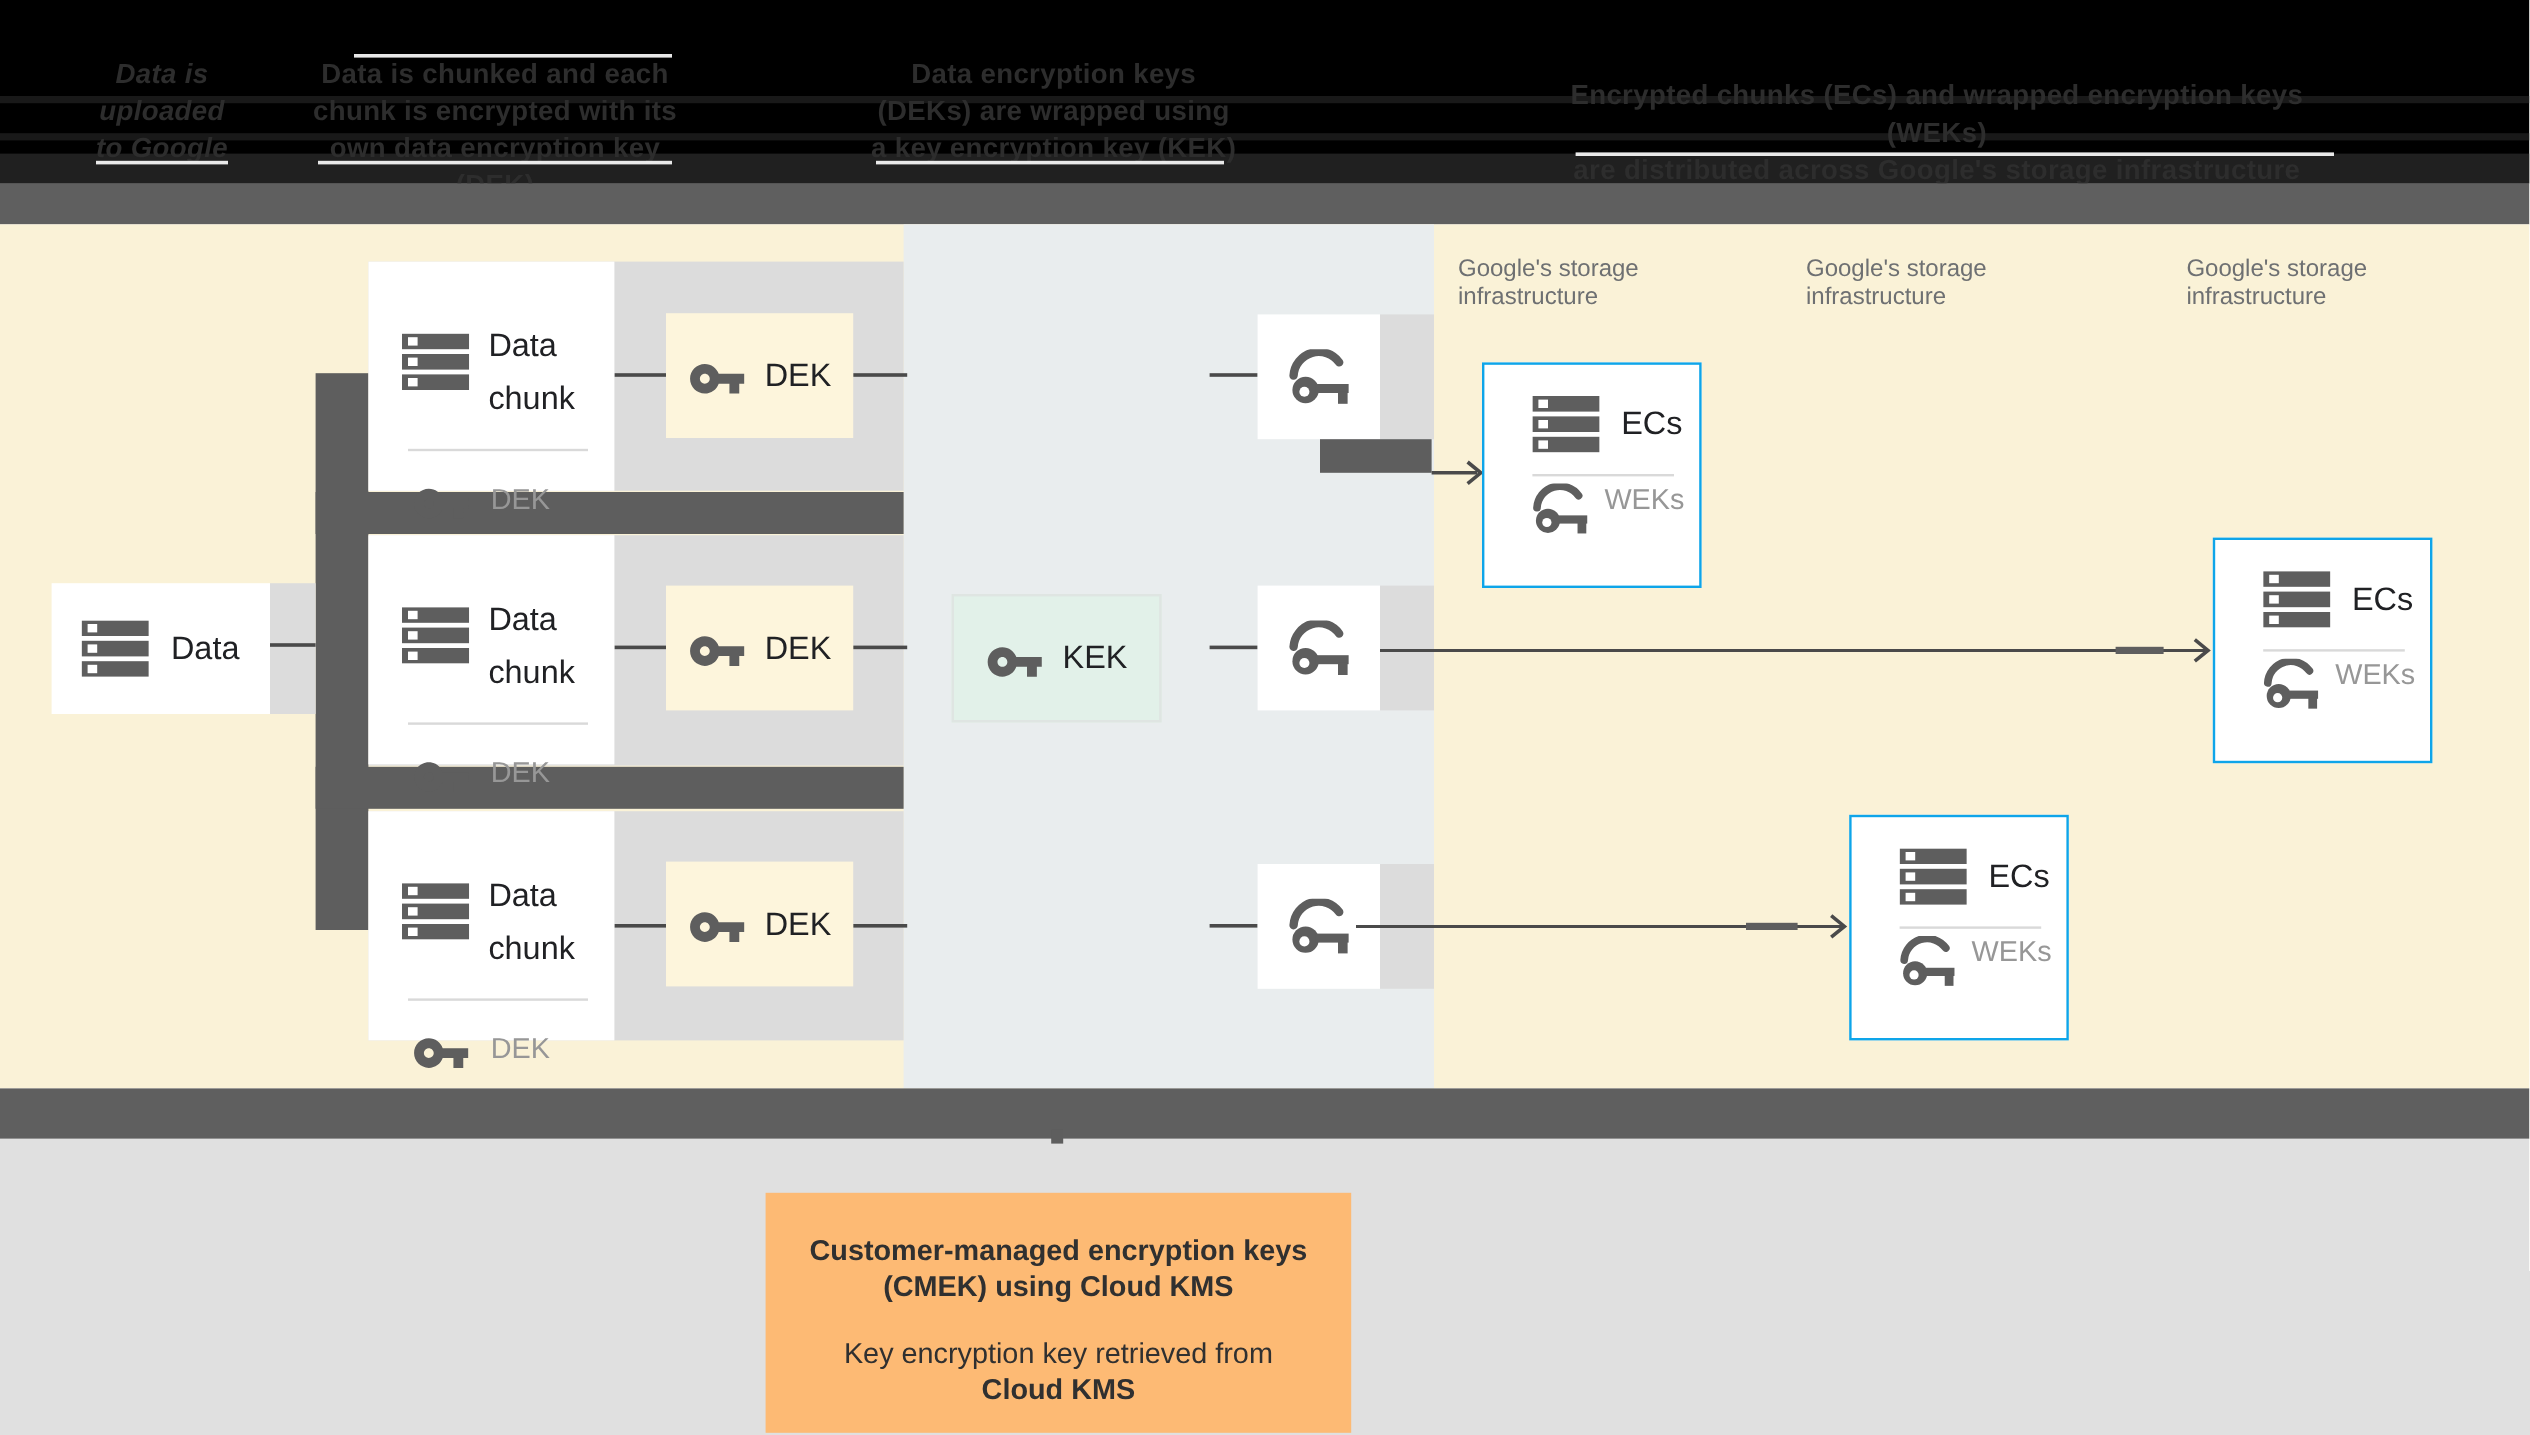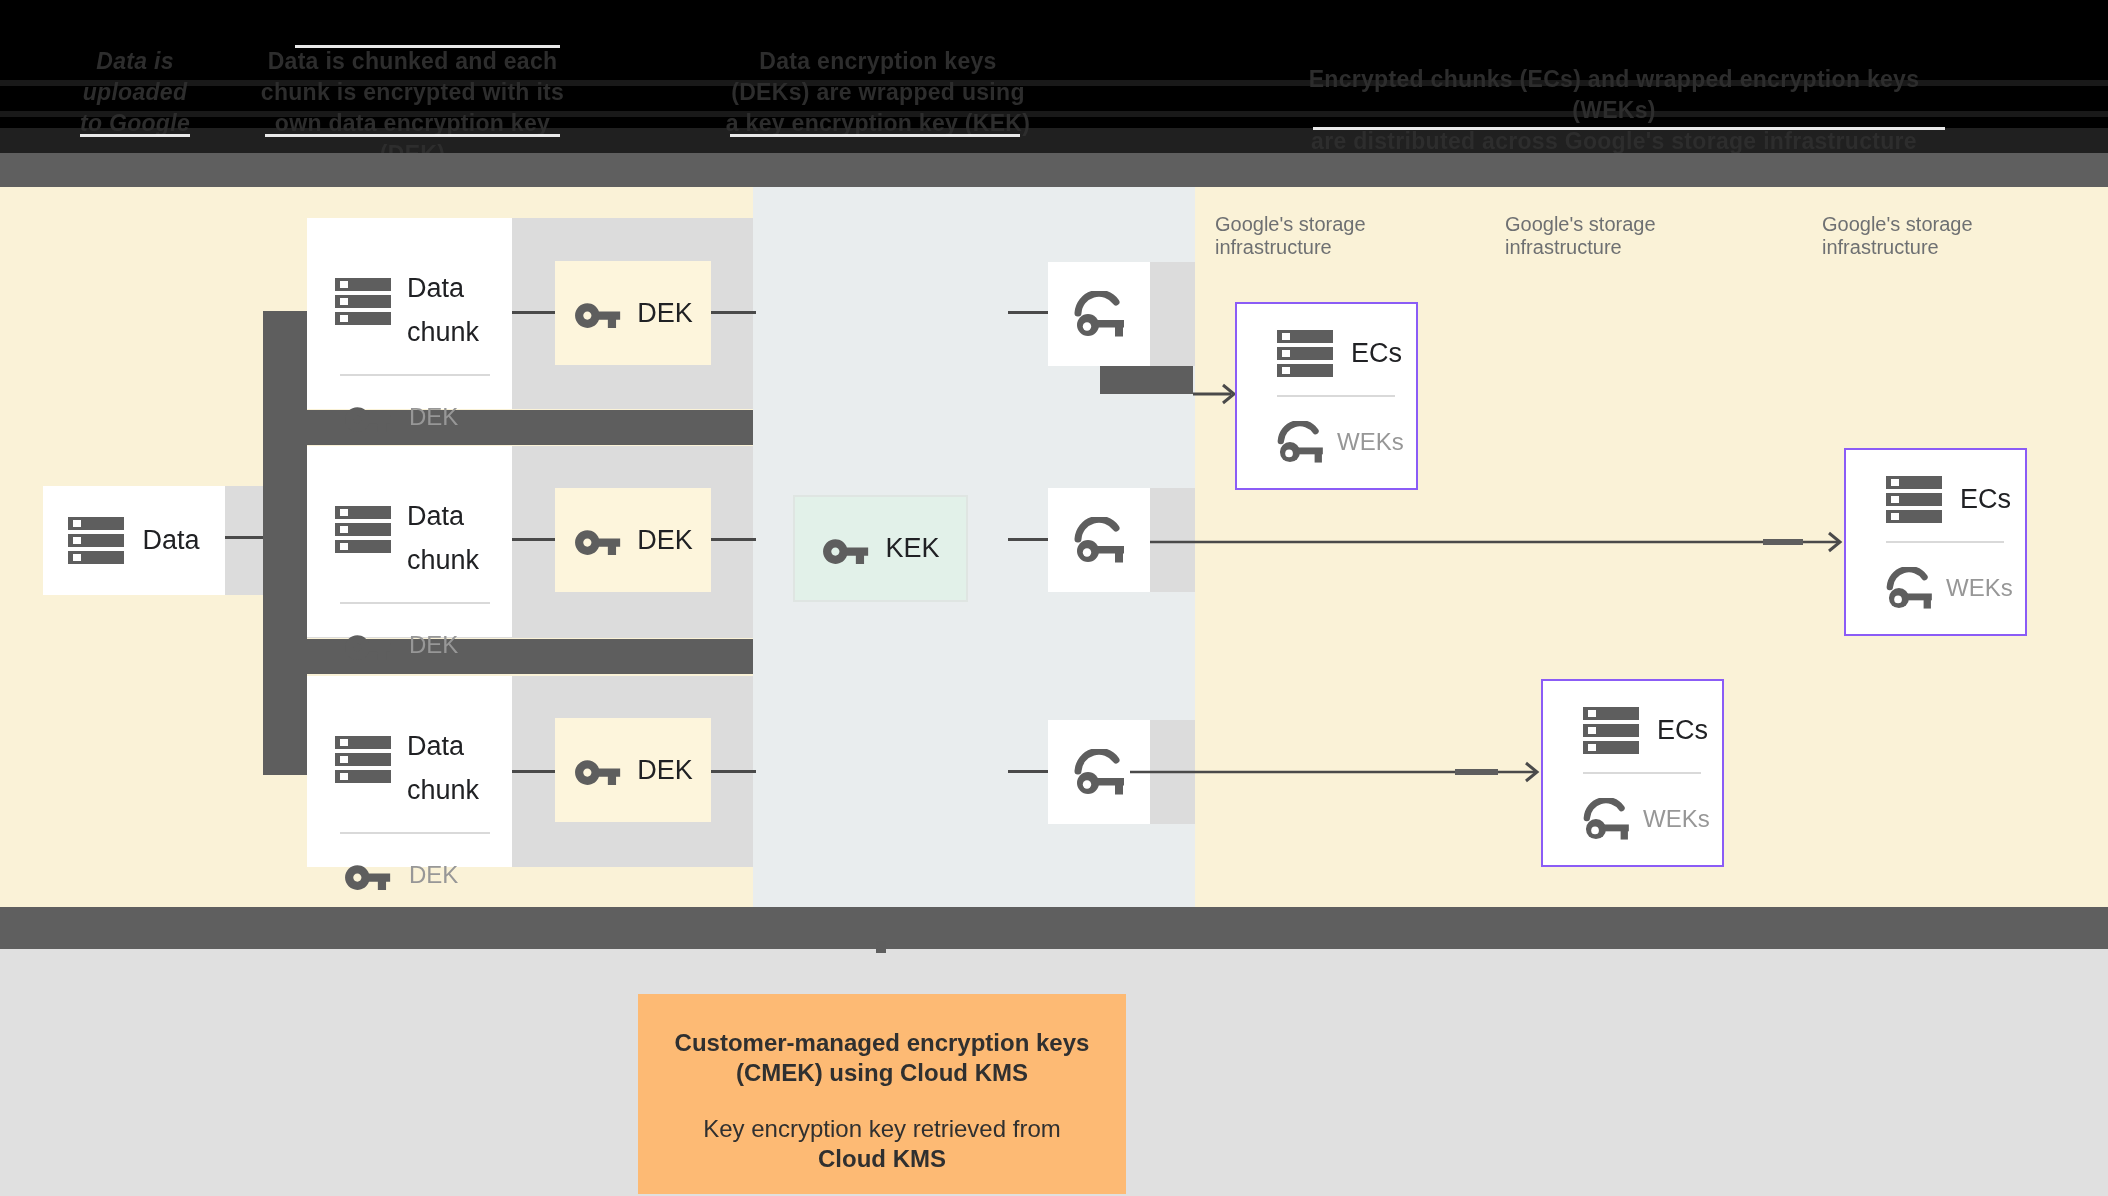--- a/index.html
+++ b/index.html
@@ -41,24 +41,24 @@
   .dek-node { position:absolute; left:555px; width:156px; height:104px; background:#fdf5dc;
               display:flex; align-items:center; justify-content:center; gap:14px; }
   .kek-node { position:absolute; left:793px; top:308px; width:175px; height:107px; background:#e2f1e9;
               border:2px solid #dfe5e2; display:flex; align-items:center; justify-content:center; gap:14px; }
   .big-label { font-size:27px; color:#202124; }
 
   .wkey-node { position:absolute; left:1048px; width:102px; height:104px; background:#fff;
                display:flex; align-items:center; justify-content:center; }
   .wkey-shadow { position:absolute; left:1150px; width:45px; height:104px; background:#dcdcdc; }
 
-  .ecs-node { position:absolute; width:183px; height:188px; background:#fff; border:2px solid #8b5cf6; padding:26px 0 0 40px; }
+  .ecs-node { position:absolute; width:183px; height:188px; background:#fff; border:2px solid #0ea5e9; padding:26px 0 0 40px; }
   .ecs-head { display:flex; align-items:center; gap:18px; }
   .ecs-divider { height:2px; background:#d9d9d9; margin:18px 18px 0 0; width:118px; }
-  .ecs-keyrow { display:flex; align-items:center; gap:14px; margin-top:24px; }
+  .ecs-keyrow { display:flex; gap:14px; margin-top:6px; }
 
   .storage-label { position:absolute; top:26px; font-size:20px; line-height:23px; color:#6e7072; }
 
   .thick-arrowbar { position:absolute; background:#5e5e5e; }
   .arrow-svg { position:absolute; overflow:visible; }
 
   
   .footer { position:absolute; left:0; top:949px; width:2108px; height:247px; background:#e0e0e0; }
   .caption-notch { position:absolute; left:876px; top:941px; width:10px; height:12px; background:#5e5e5e; }
   .caption-box { position:absolute; left:638px; top:994px; width:488px; height:200px; background:#fdba74;

